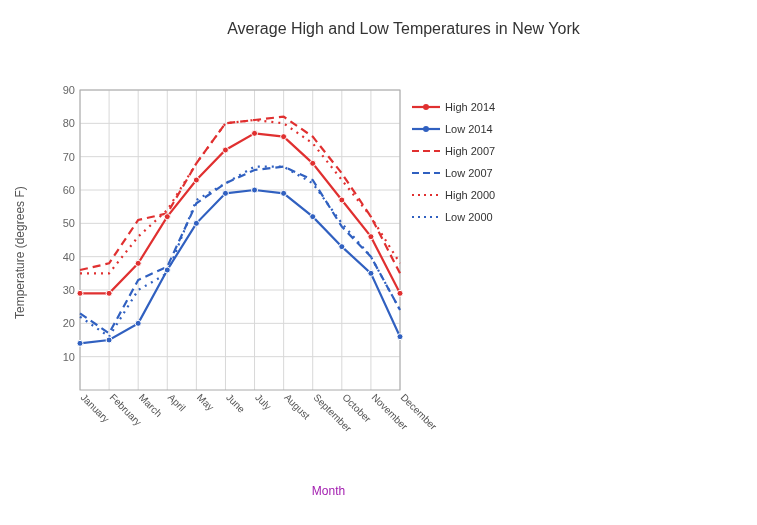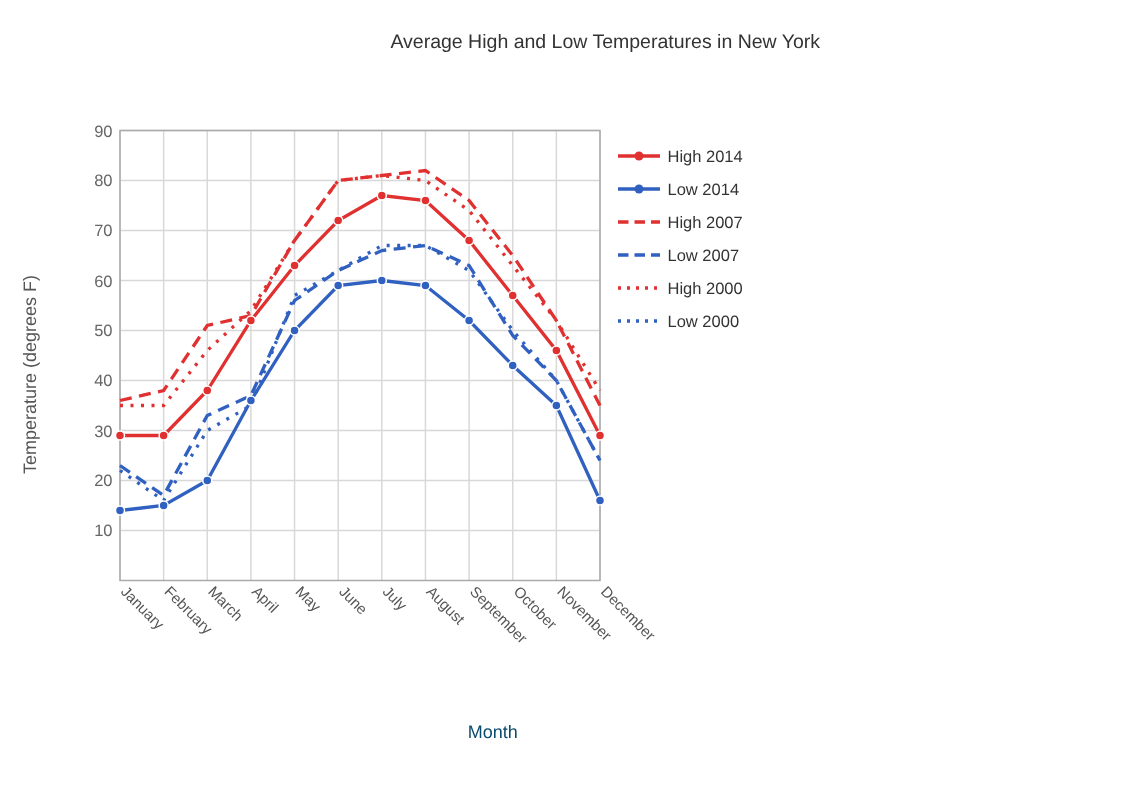--- a/index.html
+++ b/index.html
@@ -11,21 +11,21 @@
       overflow: hidden;
     }
     .chart-container {
       width: 757px;
       height: 525px;
       position: relative;
       padding: 20px 20px 10px 10px;
     }
     .chart-title {
       text-align: center;
-      font-size: 13px;
+      font-size: 16px;
       color: #333;
       margin-bottom: 10px;
       margin-left: 60px;
     }
     .chart-area {
       display: flex;
       width: 100%;
       height: calc(100% - 45px);
     }
     .y-axis-label {
@@ -44,21 +44,21 @@
       position: relative;
       display: flex;
       flex-direction: column;
     }
     .svg-chart {
       flex: 1;
     }
     .x-axis-label {
       text-align: center;
       font-size: 12px;
-      color: #0c4a6e;
+      color: #a21caf;
       padding-top: 2px;
       margin-left: 50px;
       margin-right: 160px;
     }
   </style>
 </head>
 <body>
 
 <div class="chart-container">
   <div class="chart-title">Average High and Low Temperatures in New York</div>

